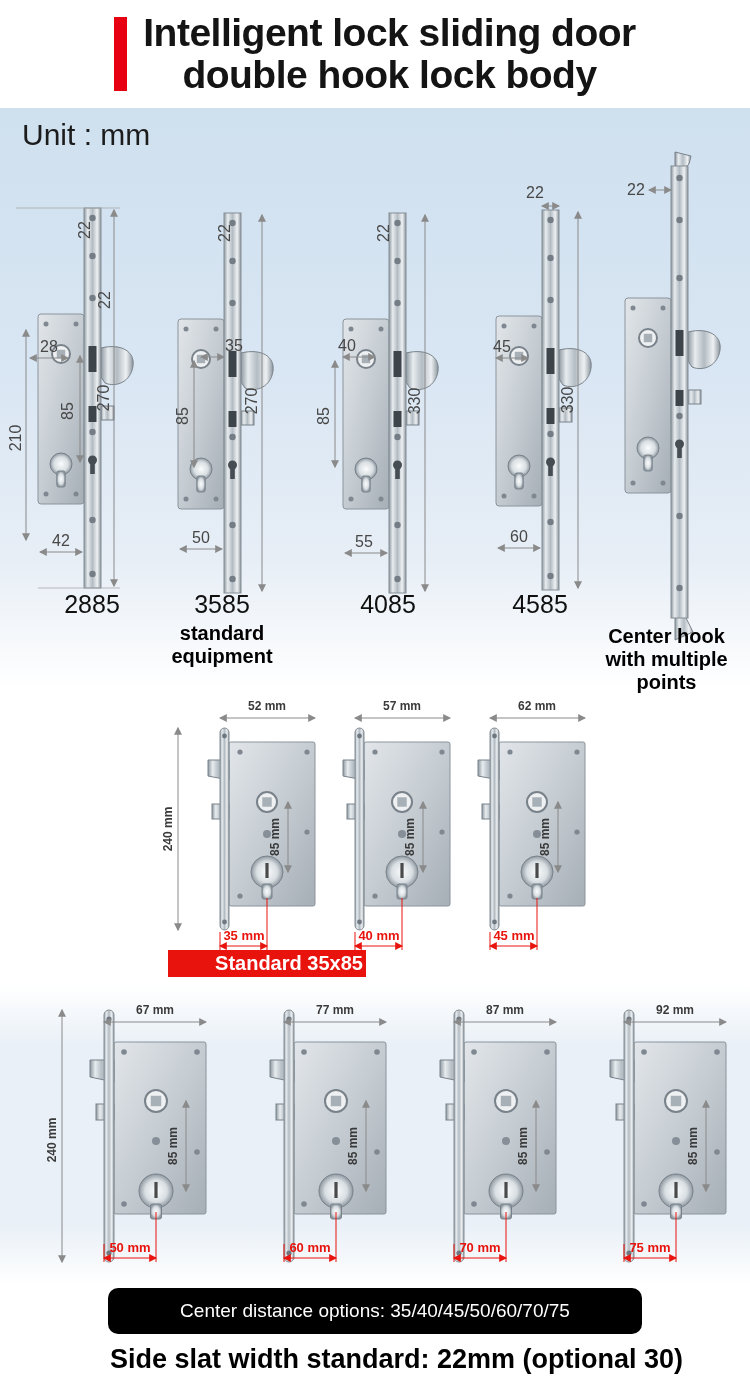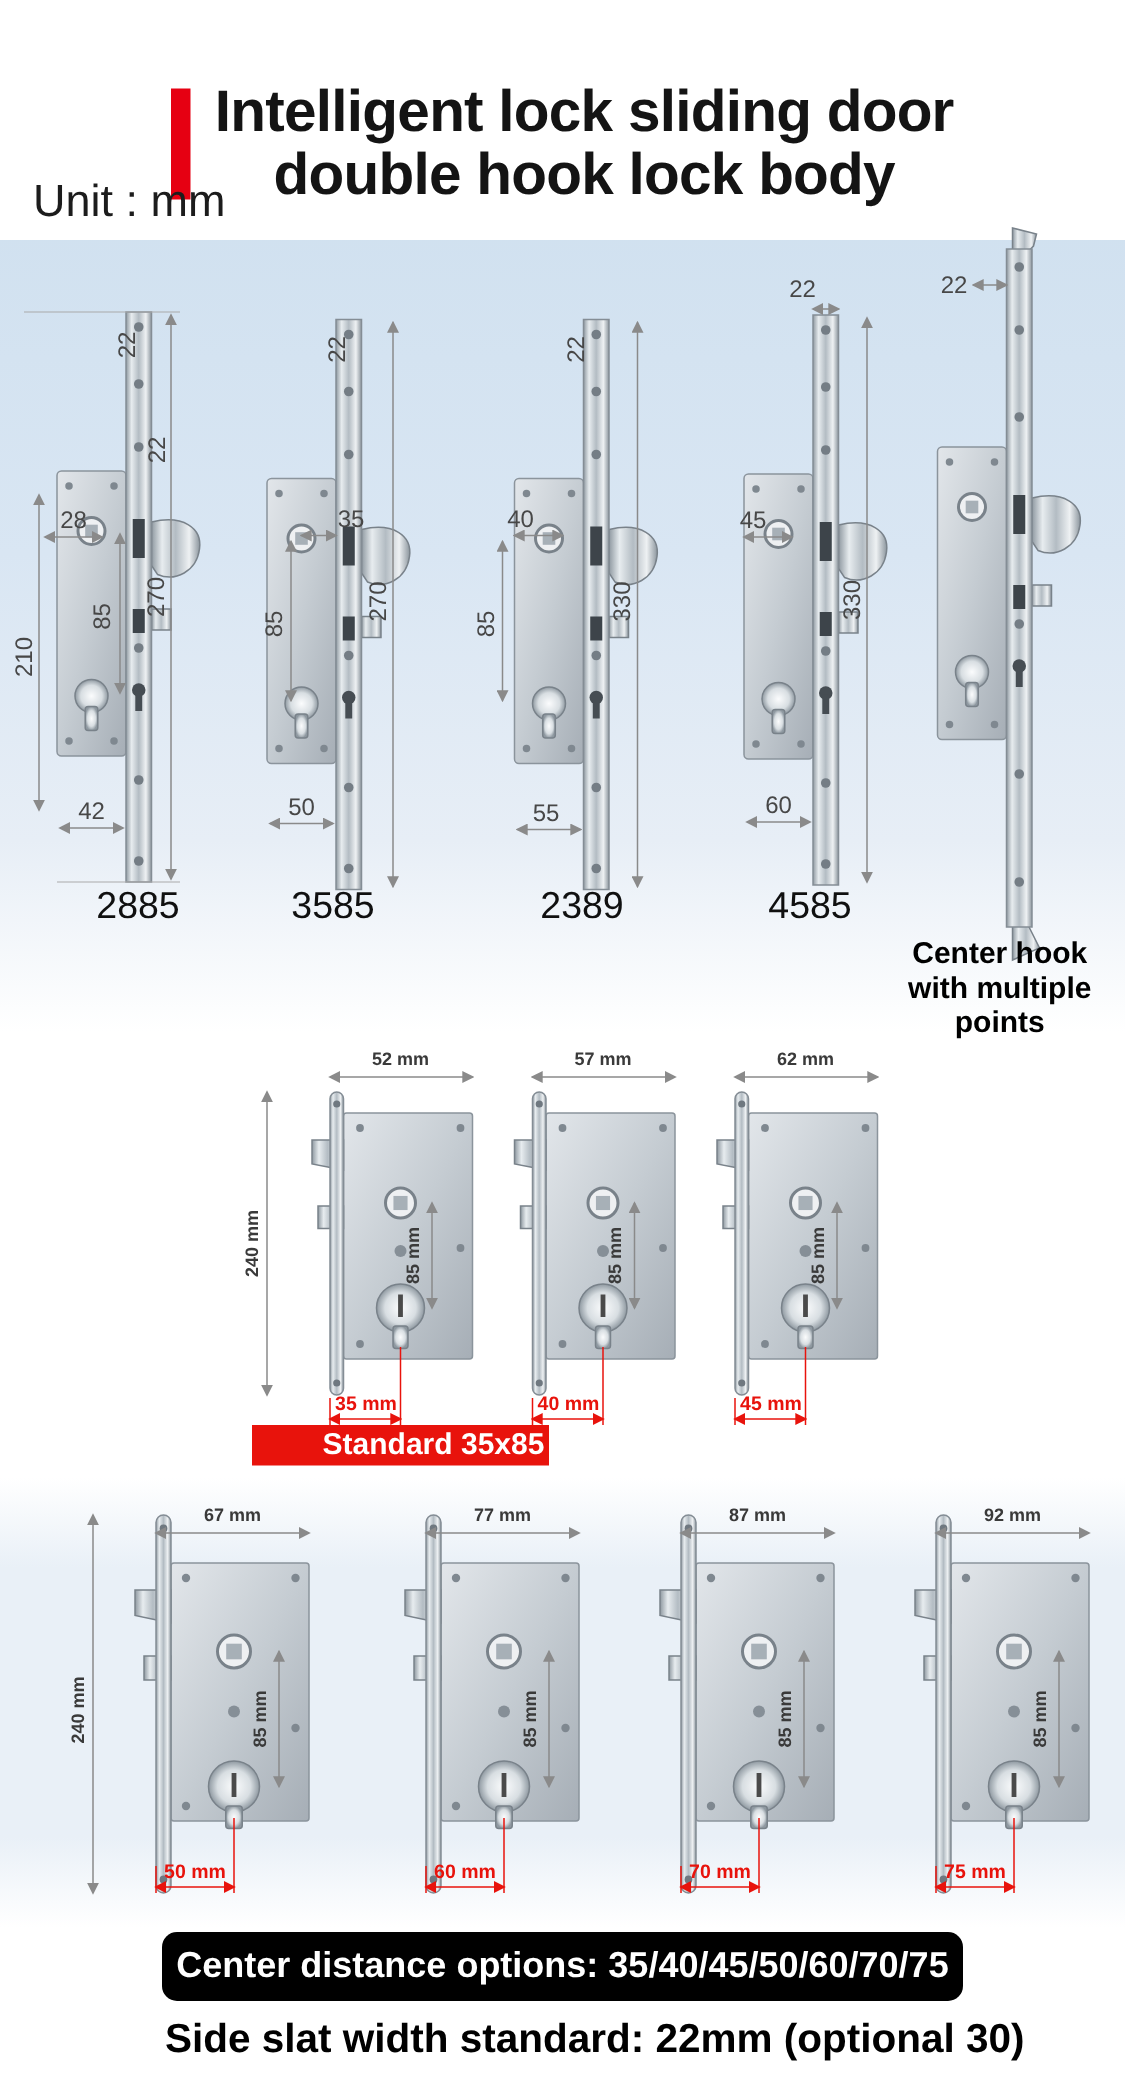--- a/index.html
+++ b/index.html
@@ -2,40 +2,40 @@
 <html><head>
 <meta charset="utf-8">
 <style>
   html,body{margin:0;padding:0;background:#ffffff;}
   .page{position:relative;width:750px;height:1386px;background:#ffffff;overflow:hidden;
         font-family:"Liberation Sans",sans-serif;color:#111;}
   .bg-top{position:absolute;left:0;top:108px;width:750px;height:580px;
           background:linear-gradient(180deg,#cfe0ef 0%,#d9e6f3 45%,#e7eef6 78%,#ffffff 100%);}
   .bg-bottom{position:absolute;left:0;top:985px;width:750px;height:300px;
           background:linear-gradient(180deg,#ffffff 0%,#e9f0f7 20%,#e9f0f7 80%,#ffffff 100%);}
-  .header{position:absolute;top:0;left:0;right:0;height:128px;background:#fff;
-          display:flex;align-items:center;justify-content:center;gap:16px;margin-top:32px;}
+  .header{position:absolute;top:0;left:0;right:0;height:108px;background:#fff;
+          display:flex;align-items:center;justify-content:center;gap:16px;}
   .red-bar{width:13px;height:74px;background:#e60012;}
   .title{font-size:39px;font-weight:800;line-height:1.08;color:#141414;text-align:center;letter-spacing:-0.5px;}
   .unit{position:absolute;top:118px;left:22px;font-size:30px;color:#1c1c1c;}
   .fig{position:absolute;overflow:visible;}
   text{font-family:"Liberation Sans",sans-serif;}
   .t-dim{font-size:16px;fill:#474747;}
   .t-dim-s{font-size:12px;fill:#3a3a3a;font-weight:bold;}
   .t-red{font-size:13px;fill:#e8130c;font-weight:bold;}
   .mid{text-anchor:middle;}
   line.dim{stroke:#8a8a8a;stroke-width:1;}
   line.ext{stroke:#a9a9a9;stroke-width:0.8;}
   line.dimr{stroke:#e8130c;stroke-width:1;}
   .model{position:absolute;width:120px;text-align:center;font-size:25px;color:#101010;}
   .cap{position:absolute;text-align:center;font-size:20px;font-weight:700;line-height:1.15;color:#000;}
   .std-label{position:absolute;background:#e8130c;color:#ffffff;font-size:20px;font-weight:700;
              display:flex;align-items:center;justify-content:center;padding-left:44px;}
   .banner{position:absolute;left:108px;right:108px;top:1288px;height:46px;background:#000;
-          border-radius:10px;color:#fff;font-weight:700;font-size:24px;
+          border-radius:10px;color:#fff;font-weight:400;font-size:19px;
           display:flex;align-items:center;justify-content:center;}
   .note{position:absolute;top:1344px;left:0;right:0;text-align:center;
         font-size:27px;font-weight:700;color:#000;padding-left:43px;}
 </style>
 </head>
 <body>
 
 <div class="page">
 
   <svg width="0" height="0" style="position:absolute" aria-hidden="true">
@@ -234,23 +234,27 @@
       <rect x="72.2" y="297" width="4.6" height="13" fill="#464d53"></rect>
     </g>
     <g>
       <line class="dim" x1="44" y1="42" x2="66" y2="42" marker-start="url(#ar)" marker-end="url(#ar)"></line>
     </g>
     <text class="t-dim mid" x="31" y="47">22</text>
   </svg>
 
   <div class="model" style="left:32px;top:590px">2885</div>
   <div class="model" style="left:162px;top:590px">3585</div>
-  <div class="model" style="left:328px;top:590px">2389</div>
+  <div class="model" style="left:328px;top:590px">4085</div>
   <div class="model" style="left:480px;top:590px">4585</div>
 
+  <div class="cap" style="left:147px;top:622px;width:150px">
+    <div>standard</div>
+    <div>equipment</div>
+  </div>
   <div class="cap" style="left:583px;top:625px;width:167px">
     <div>Center hook</div>
     <div>with multiple points</div>
   </div>
 
   <svg class="fig" style="left:160px;top:698px" width="170" height="258">
     <use href="#hlockM" x="10" y="16"></use>
     <g>
       <line class="dim" x1="60" y1="20" x2="155" y2="20" marker-start="url(#ar)" marker-end="url(#ar)"></line>
       <line class="dim" x1="18" y1="30" x2="18" y2="232" marker-start="url(#ar)" marker-end="url(#ar)"></line>

